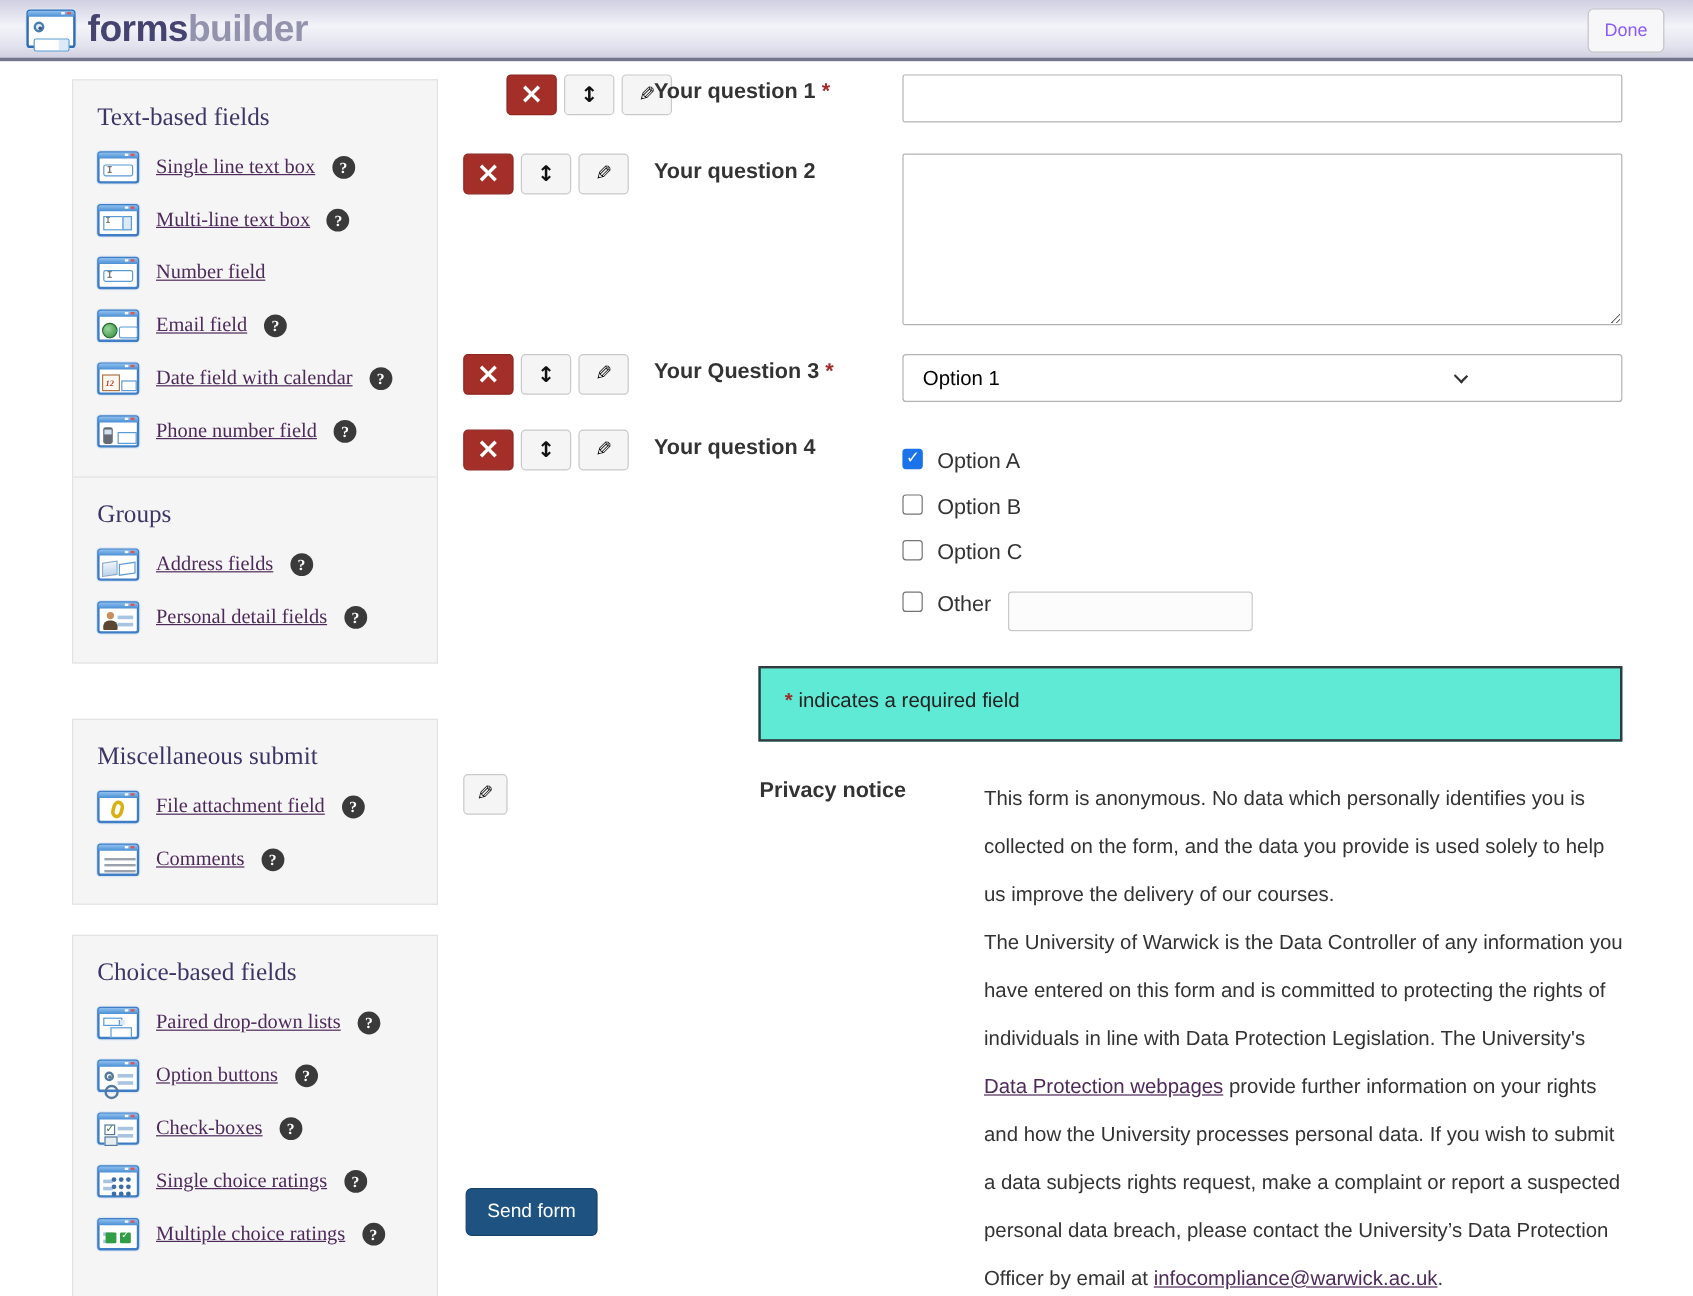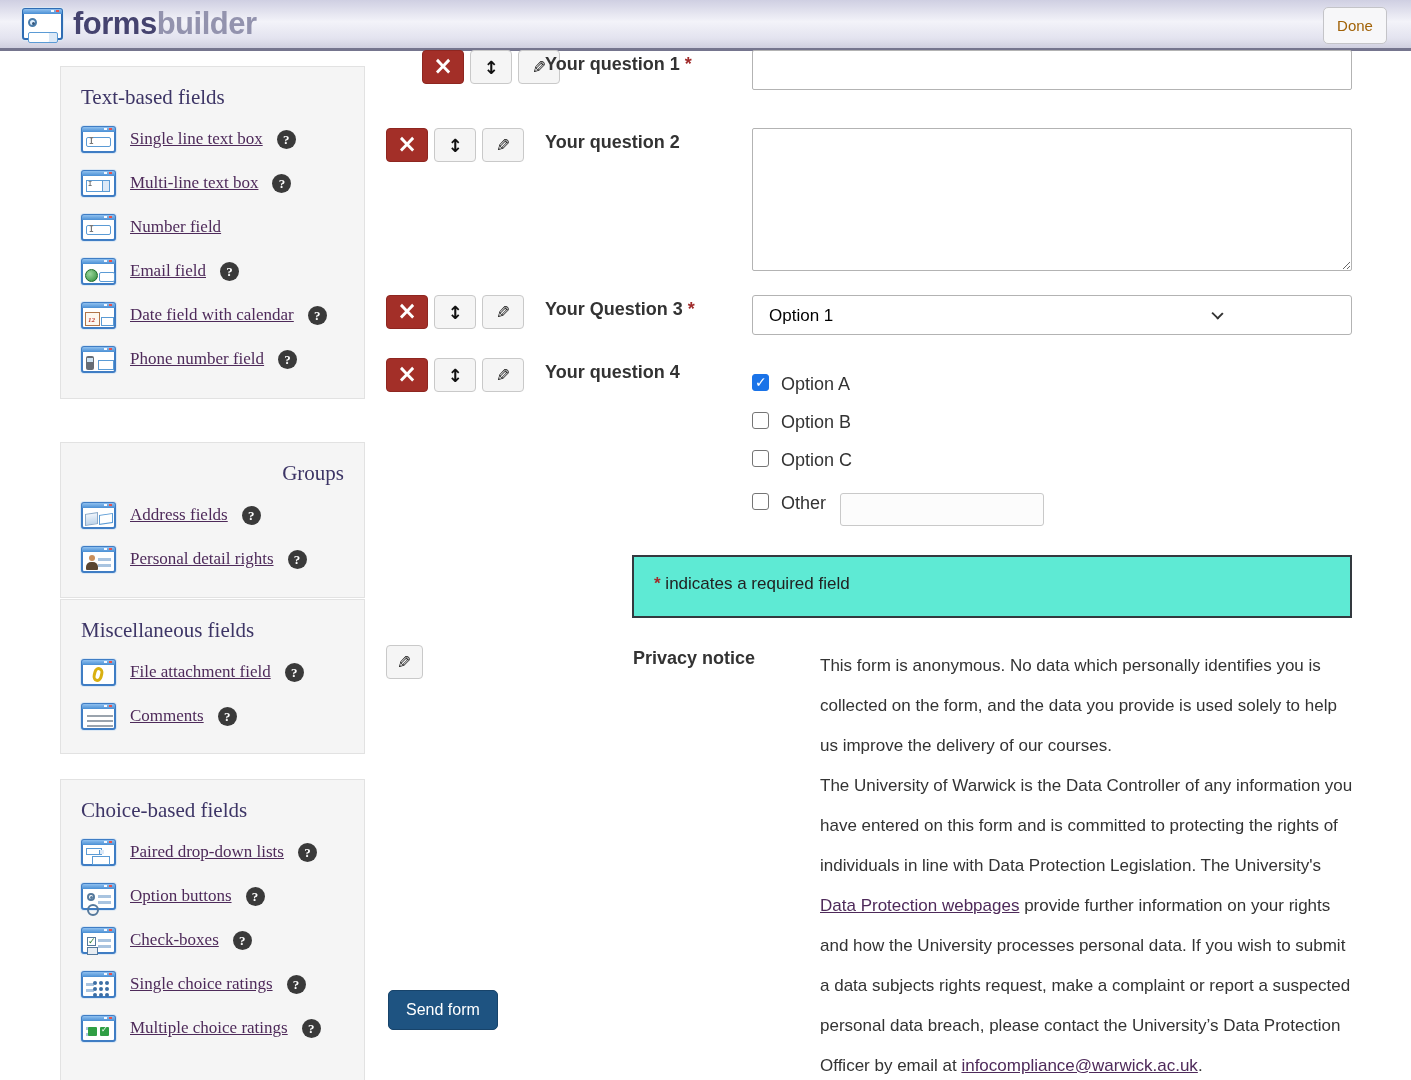--- a/index.html
+++ b/index.html
@@ -9,21 +9,21 @@
   
   .header { position:absolute; left:0; top:0; width:1411px; height:51px;
     background:linear-gradient(#cfcfe2 0%, #f3f3f9 45%, #e3e3ef 80%, #cfcfdf 100%);
     border-bottom:3px solid #75758e; display:flex; align-items:center; }
   .brand { display:flex; align-items:center; gap:10px; margin-left:22px; }
   .brand-text { font-size:31px; font-weight:700; letter-spacing:-0.5px; }
   .brand-forms { color:#45436f; }
   .brand-builder { color:#9393ae; }
   .done-btn { position:absolute; right:24px; top:7px; width:64px; height:37px;
     background:#f7f7f9; border:1px solid #c4c4c8; border-radius:5px;
-    font-size:15px; color:#a16207; cursor:pointer; font-family:inherit; }
+    font-size:15px; color:#8b5cf6; cursor:pointer; font-family:inherit; }
 
   
   .wicon { position:relative; display:inline-block; width:35px; height:27px; flex:none;
     background:#fff; border:2px solid #3f7dc4; border-radius:3px;
     box-shadow:0 0 0 1px #dce8f4; }
   .wicon::before { content:""; position:absolute; left:-1px; right:-1px; top:-1px; height:5px;
     background:linear-gradient(#8fc0ef,#4a8fd4); border-radius:2px 2px 0 0; }
   .wicon::after { content:""; position:absolute; top:0px; right:2px; width:3px; height:2px;
     background:#e8524a; box-shadow:-5px 0 0 #f4f8ff; }
   .wicon i { display:block; }
@@ -228,40 +228,40 @@
   </div>
   <div class="f-item">
     <span class="wicon v-phone">
         <i></i>
       </span>
     <a class="f-link">Phone number field</a>
     <span class="help"></span>
   </div>
 </div>
 
-<div class="panel" style="top:442px;height:156px;text-align:right;">
+<div class="panel" style="top:397px;height:156px;">
   <div class="panel-title">Groups</div>
   <div class="f-item">
     <span class="wicon v-address">
         <i></i>
       </span>
     <a class="f-link">Address fields</a>
     <span class="help"></span>
   </div>
   <div class="f-item">
     <span class="wicon v-person">
         <i></i>
       </span>
-    <a class="f-link">Personal detail rights</a>
+    <a class="f-link">Personal detail fields</a>
     <span class="help"></span>
   </div>
 </div>
 
 <div class="panel" style="top:599px;height:155px;">
-  <div class="panel-title">Miscellaneous fields</div>
+  <div class="panel-title">Miscellaneous submit</div>
   <div class="f-item">
     <span class="wicon v-attach">
         <i></i>
       </span>
     <a class="f-link">File attachment field</a>
     <span class="help"></span>
   </div>
   <div class="f-item">
     <span class="wicon v-comments">
         <i></i>
@@ -303,21 +303,21 @@
   </div>
   <div class="f-item">
     <span class="wicon v-rmulti">
         <i></i>
       </span>
     <a class="f-link">Multiple choice ratings</a>
     <span class="help"></span>
   </div>
 </div>
 
-<div class="q-row" style="top:50px;padding-left:36px;">
+<div class="q-row" style="top:62px;padding-left:36px;">
   <div class="actions">
     <button class="abtn abtn-del">
         <span></span>
       </button>
     <button class="abtn abtn-gray abtn-move">
         <span></span>
       </button>
     <button class="abtn abtn-gray abtn-edit">
         <span></span>
       </button>

